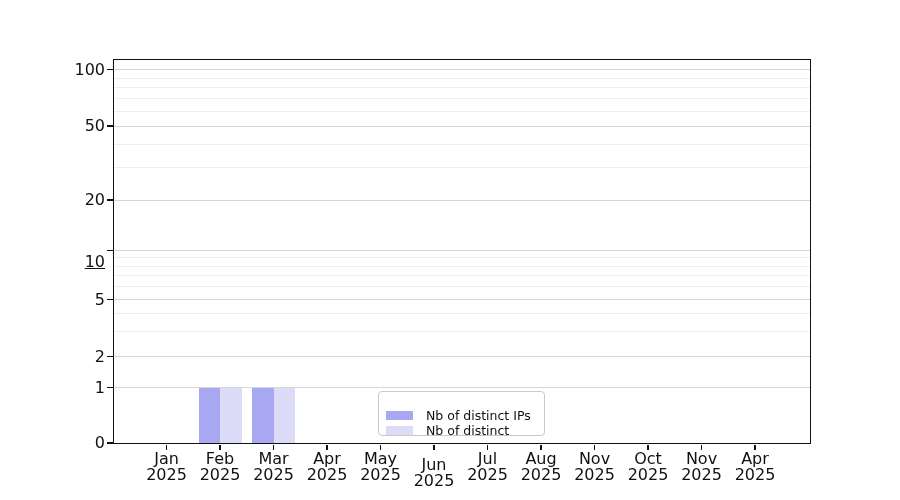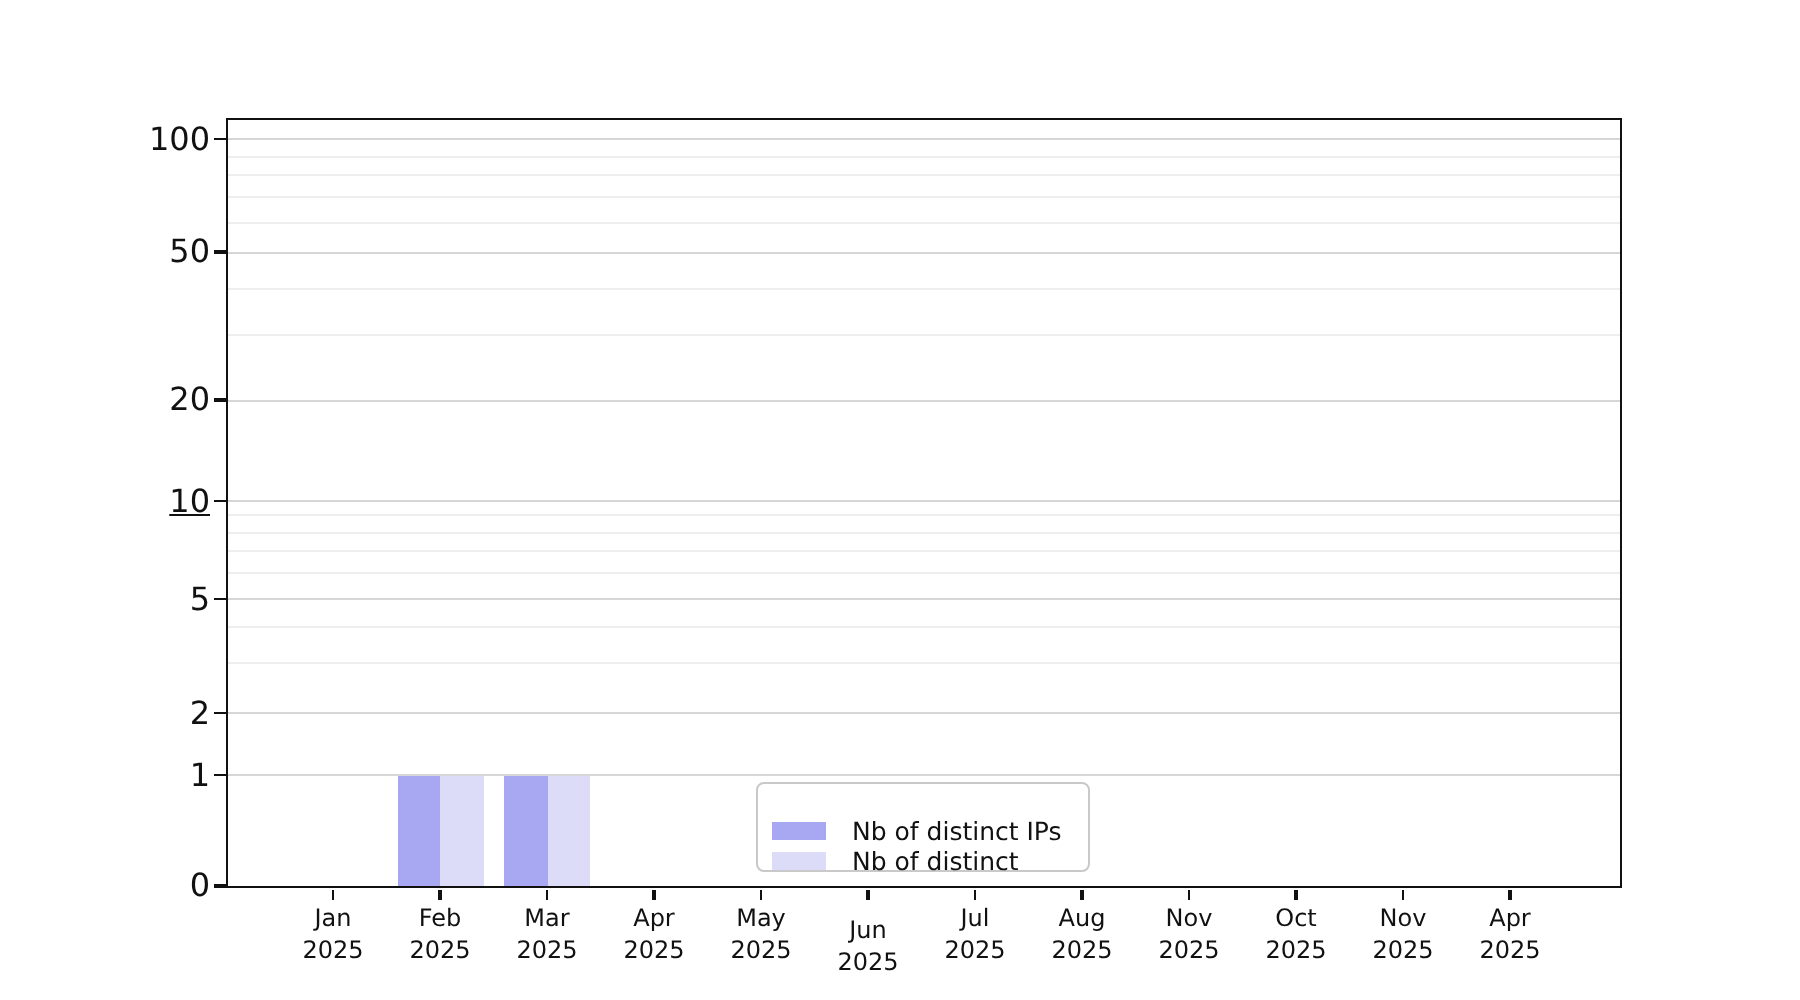--- a/index.html
+++ b/index.html
@@ -29,21 +29,21 @@
     pointer-events:none;
   }
   .ytick-mark{position:absolute;width:6px;height:1.5px;background:#111111;}
   .ytick-label{
     position:absolute;left:38px;width:67px;
     text-align:right;font-size:16px;line-height:16px;color:#111111;
   }
   .xtick-mark{position:absolute;width:1.5px;height:5px;background:#111111;}
   .xtick-label{
     position:absolute;width:62px;
-    text-align:center;font-size:12px;line-height:16px;color:#111111;
+    text-align:center;font-size:16px;line-height:16px;color:#111111;
   }
   .legend{
     position:absolute;
     left:378px;top:391px;width:167px;height:45px;
     background:rgba(255,255,255,0.9);
     border:1px solid #c9c9c9;
     border-radius:4px;
     box-sizing:border-box;
     display:flex;flex-direction:column;justify-content:space-evenly;
     padding:16px 7px;
@@ -85,21 +85,21 @@
   <div id="axis-layer">
       <div class="ytick-mark" style="left: 107px; top: 442.25px; position: absolute;"></div>
       <div class="ytick-label" style="top: 435px; position: absolute;">0</div>
       <div class="ytick-mark" style="left: 107px; top: 386.75px; position: absolute;"></div>
       <div class="ytick-label" style="top: 379.5px; position: absolute;">1</div>
       <div class="ytick-mark" style="left: 107px; top: 355.75px; position: absolute;"></div>
       <div class="ytick-label" style="top: 348.5px; position: absolute;">2</div>
       <div class="ytick-mark" style="left: 107px; top: 298.75px; position: absolute;"></div>
       <div class="ytick-label" style="top: 291.5px; position: absolute;">5</div>
       <div class="ytick-mark" style="left: 107px; top: 249.75px; position: absolute;"></div>
-      <div class="ytick-label" style="top: 243px; position: absolute; text-decoration: underline;">10</div>
+      <div class="ytick-label" style="top: 254px; position: absolute; text-decoration: underline;">10</div>
       <div class="ytick-mark" style="left: 107px; top: 199.25px; position: absolute;"></div>
       <div class="ytick-label" style="top: 192px; position: absolute;">20</div>
       <div class="ytick-mark" style="left: 107px; top: 125.25px; position: absolute;"></div>
       <div class="ytick-label" style="top: 118px; position: absolute;">50</div>
       <div class="ytick-mark" style="left: 107px; top: 68.75px; position: absolute;"></div>
       <div class="ytick-label" style="top: 61.5px; position: absolute;">100</div>
       <div class="xtick-mark" style="left: 165.75px; top: 444.5px; position: absolute;"></div>
       <div class="xtick-label" style="left: 135.5px; top: 451px; position: absolute;">
         <div>Jan</div>
         <div>2025</div>

